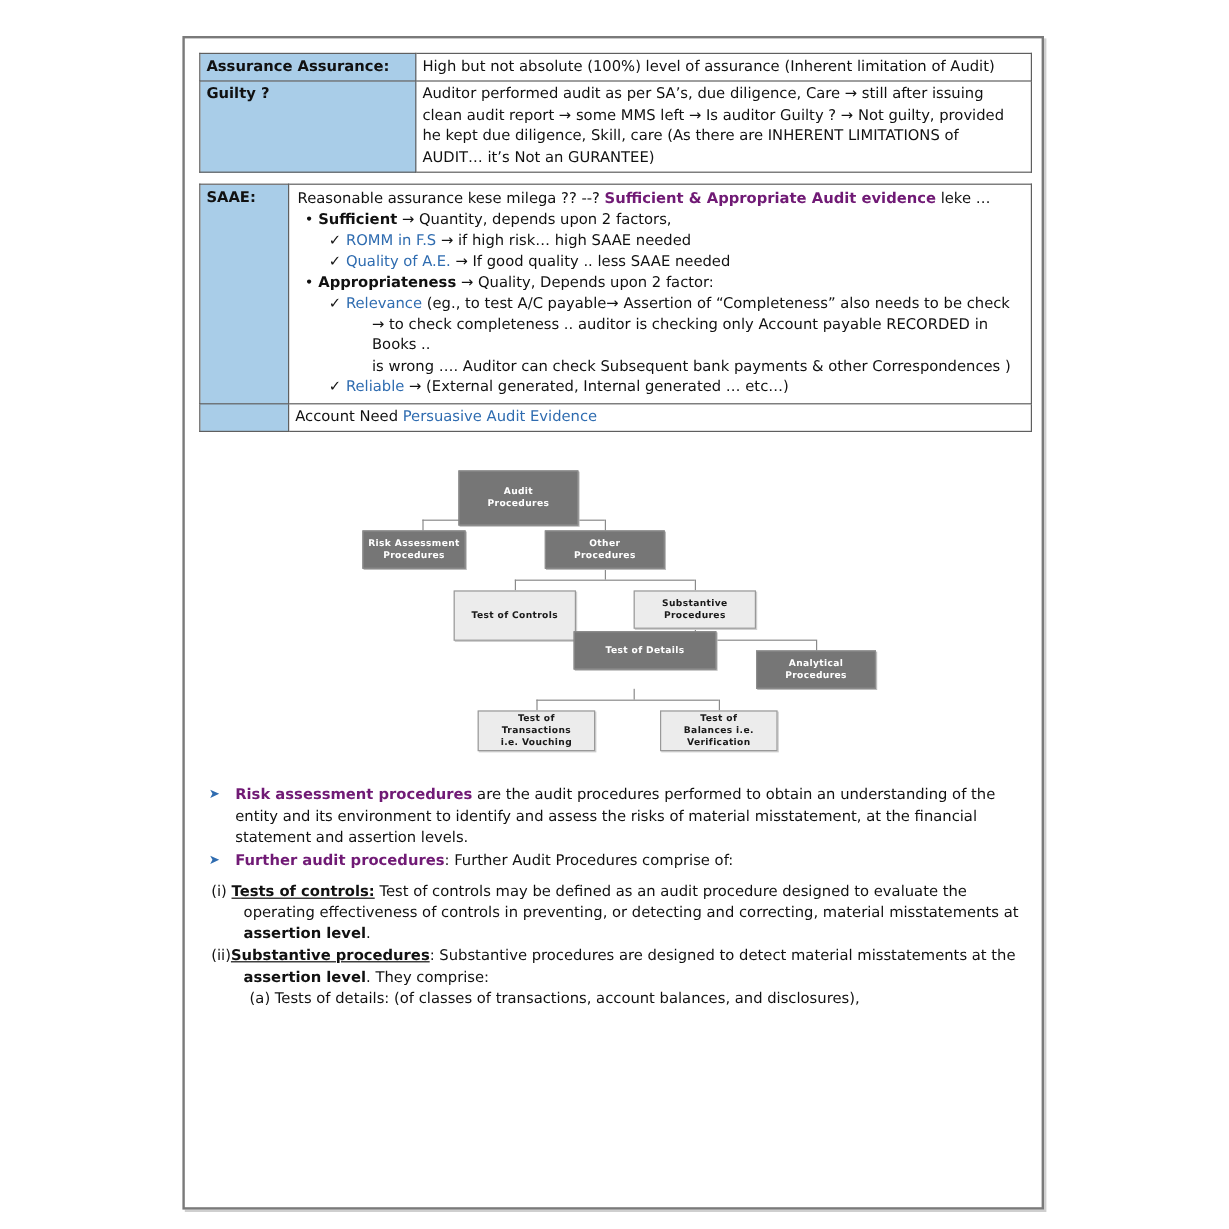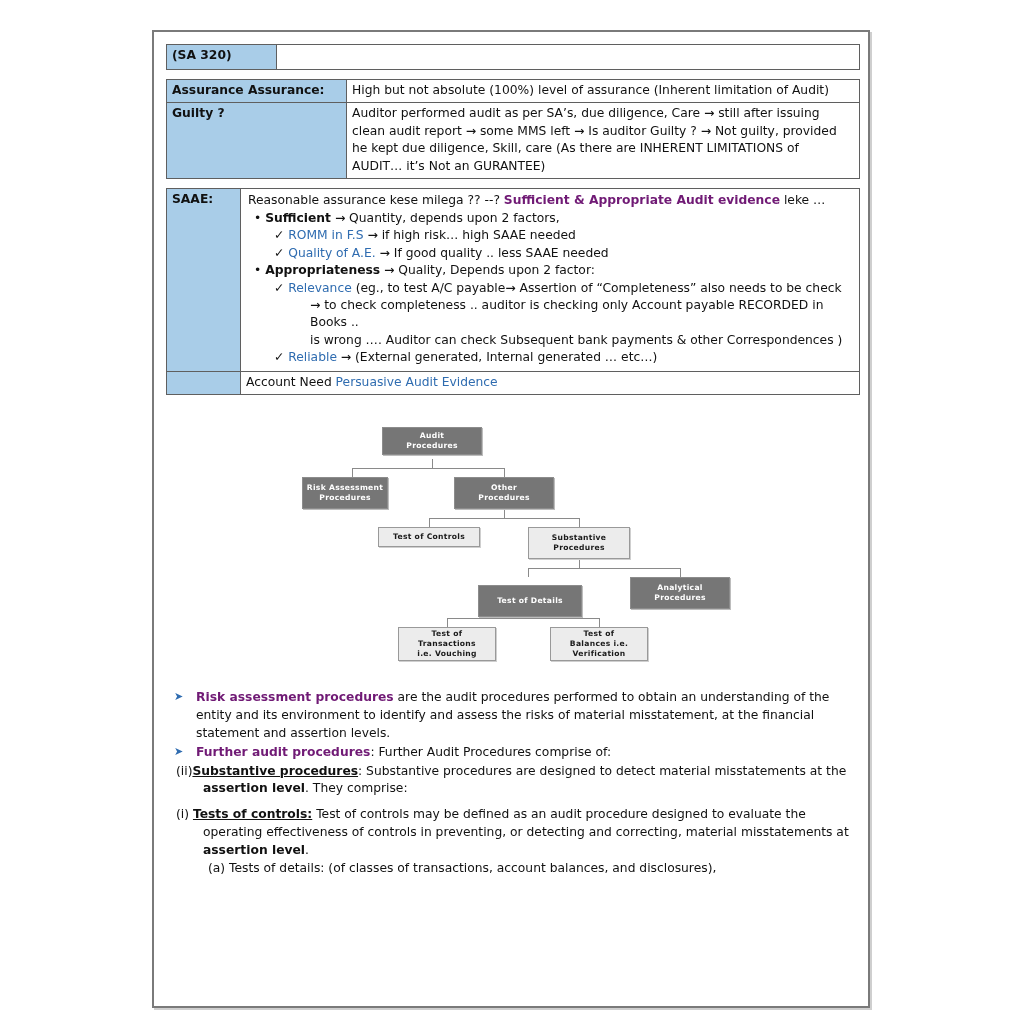--- a/index.html
+++ b/index.html
@@ -146,32 +146,20 @@
     margin-left: 10px;
   }
   .uline { text-decoration: underline; font-weight: bold; }
 </style>
 </head>
 <body>
 
 <div id="page-frame">
   <div id="page-inner">
 
-    <table class="doc t-title">
-      <colgroup>
-          <col style="width:110px">
-          <col>
-        </colgroup>
-      <tbody>
-          <tr>
-        <td class="blue-cell">(SA 320)</td>
-        <td class="plain-cell">&nbsp;</td>
-      </tr>
-    </tbody>
-      </table>
 
     <table class="doc t-assurance">
       <colgroup>
           <col style="width:180px">
           <col>
         </colgroup>
       <tbody>
           <tr>
         <td class="blue-cell">Assurance Assurance:</td>
         <td class="plain-cell">High but not absolute (100%) level of assurance (Inherent limitation of Audit)</td>
@@ -255,36 +243,36 @@
         <div class="conn h" style="left: 362px; top: 149px; width: 152px;"></div>
         <div class="conn v" style="left: 413px; top: 140px; height: 9px;"></div>
         <div class="conn v" style="left: 413px; top: 99px; height: 9px;"></div>
         <div class="conn v" style="left: 263px; top: 99px; height: 9px;"></div>
         <div class="conn h" style="left: 263px; top: 99px; width: 150px;"></div>
         <div class="conn v" style="left: 338px; top: 90px; height: 9px;"></div>
         <div class="conn v" style="left: 338px; top: 49px; height: 9px;"></div>
         <div class="conn v" style="left: 186px; top: 49px; height: 9px;"></div>
         <div class="conn h" style="left: 186px; top: 49px; width: 152px;"></div>
         <div class="conn v" style="left: 266px; top: 40px; height: 9px;"></div>
-        <div class="node dark" style="left: 216px; top: 8px; width: 100px; height: 28px; align-items: center;">
+        <div class="node dark" style="left: 216px; top: 8px; width: 100px; height: 46px; align-items: center;">
           <span>Audit<br>Procedures</span>
         </div>
         <div class="node dark" style="left: 136px; top: 58px; width: 86px; height: 32px;">
           <span>Risk Assessment<br>Procedures</span>
         </div>
         <div class="node dark" style="left: 288px; top: 58px; width: 100px; height: 32px;">
           <span>Other<br>Procedures</span>
         </div>
-        <div class="node light" style="left: 212px; top: 108px; width: 102px; height: 20px;">
+        <div class="node light" style="left: 212px; top: 108px; width: 102px; height: 42px;">
           <span>Test of Controls</span>
         </div>
         <div class="node light" style="left: 362px; top: 108px; width: 102px; height: 32px;">
           <span>Substantive<br>Procedures</span>
         </div>
-        <div class="node dark" style="left: 312px; top: 166px; width: 104px; height: 32px;">
+        <div class="node dark" style="left: 312px; top: 142px; width: 119px; height: 32px;">
           <span>Test of Details</span>
         </div>
         <div class="node dark" style="left: 464px; top: 158px; width: 100px; height: 32px;">
           <span>Analytical<br>Procedures</span>
         </div>
         <div class="node light" style="left: 232px; top: 208px; width: 98px; height: 34px;">
           <span>Test of<br>Transactions<br>i.e. Vouching</span>
         </div>
         <div class="node light" style="left: 384px; top: 208px; width: 98px; height: 34px;">
           <span>Test of<br>Balances i.e.<br>Verification</span>
@@ -296,27 +284,27 @@
       <div class="arrow-item">
         <span class="arrow-bullet">➤</span>
         <span class="blue-txt">Risk assessment procedures</span><span> are the audit procedures performed to obtain an understanding of the entity and its environment to identify and assess the risks of material misstatement, at the financial statement and assertion levels.</span>
       </div>
 
       <div class="arrow-item">
         <span class="arrow-bullet">➤</span>
         <span class="blue-txt">Further audit procedures</span><span>: Further Audit Procedures comprise of:</span>
       </div>
 
-      <div class="roman tight">
-        <span>(ii)</span><span class="uline">Substantive procedures</span><span>: Substantive procedures are designed to detect material misstatements at the </span><span class="bold">assertion level</span><span>. They comprise:</span>
-      </div>
-
       <div class="roman">
         <span>(i)</span>
         <span class="uline">Tests of controls:</span><span> Test of controls may be defined as an audit procedure designed to evaluate the operating effectiveness of controls in preventing, or detecting and correcting, material misstatements at </span><span class="bold">assertion level</span><span>.</span>
       </div>
 
+      <div class="roman tight">
+        <span>(ii)</span><span class="uline">Substantive procedures</span><span>: Substantive procedures are designed to detect material misstatements at the </span><span class="bold">assertion level</span><span>. They comprise:</span>
+      </div>
+
       <div class="sub-item">(a)  Tests of details: (of classes of transactions, account balances, and disclosures),</div>
 
     </div>
 
   </div>
 </div>
 
 </body></html>

